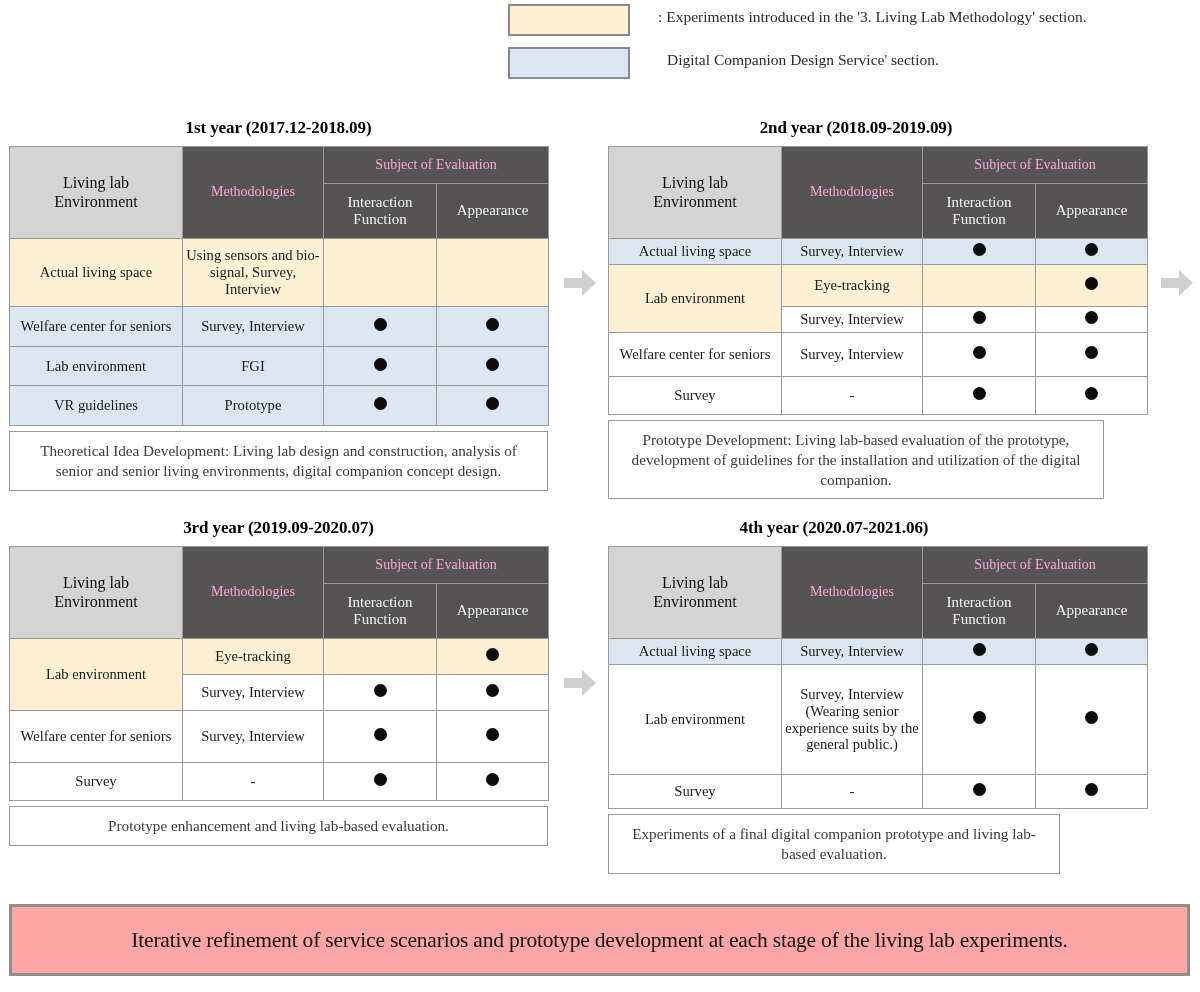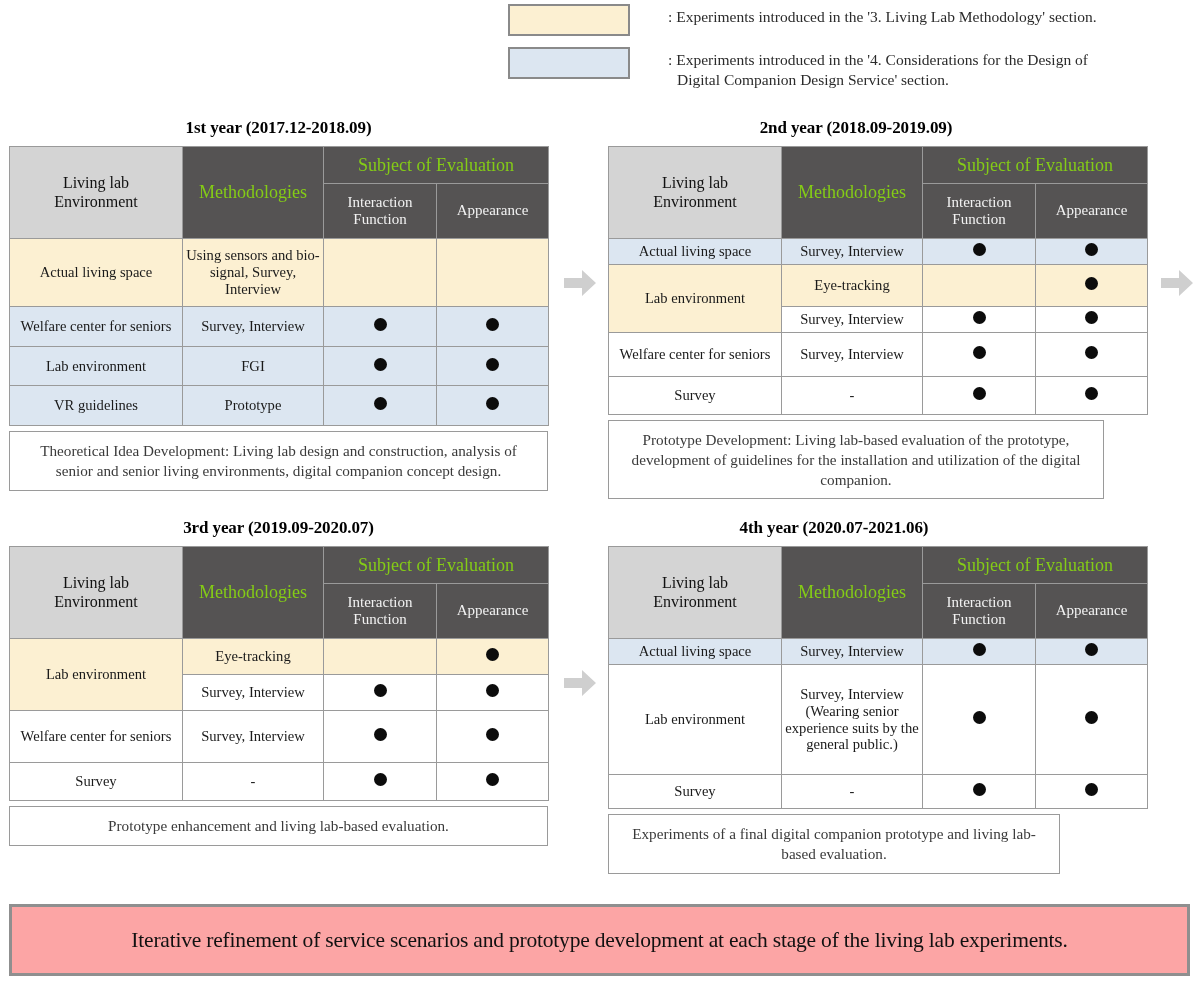--- a/index.html
+++ b/index.html
@@ -10,41 +10,41 @@
   }
   
   .legend{position:absolute;left:508px;top:4px;width:680px;}
   .legend-row{display:flex;align-items:flex-start;margin-bottom:11px;}
   .legend-swatch{
     width:118px;height:28px;border:2px solid #8a8a8a;flex:0 0 auto;
   }
   .legend-swatch.yellow{background:#fcf0d2;}
   .legend-swatch.blue{background:#dce6f1;}
   .legend-text{
-    margin-left:38px;font-size:15.5px;line-height:1.28;color:#2b2b2b;
+    margin-left:28px;font-size:15.5px;line-height:1.28;color:#2b2b2b;
     padding-top:3px;
   }
   .legend-text .l2{display:block;padding-left:9px;}
 
   
   .panel{position:absolute;}
   .panel-title{
     font-weight:bold;font-size:17px;text-align:center;margin:0 0 8px 0;
     letter-spacing:-0.1px;color:#000;
   }
   table.grid{
     border-collapse:collapse;table-layout:fixed;width:100%;
     font-size:14.6px;
   }
   table.grid td,table.grid th{
     border:1px solid #9a9a9a;text-align:center;vertical-align:middle;
     padding:3px 2px;line-height:1.16;font-weight:normal;
   }
   th.hdr-env{background:#d4d4d4;color:#111;font-weight:bold;font-size:16px;}
-  th.hdr-dark{background:#555353;color:#84cc16;font-weight:bold;font-size:18px;}
+  th.hdr-dark{background:#555353;color:#f9a8d4;font-weight:bold;font-size:14px;}
   th.hdr-sub{background:#555353;color:#f2f2f2;font-weight:normal;font-size:15px;}
   td.y{background:#fcf0d2;}
   td.b{background:#dce6f1;}
   td.w{background:#ffffff;}
   .dot{display:inline-block;width:13px;height:13px;border-radius:50%;background:#0c0c0c;}
   .desc{
     border:1px solid #9a9a9a;margin-top:5px;padding:9px 14px;
     text-align:center;font-size:15.2px;line-height:1.3;color:#3a3a3a;
     background:#fff;box-sizing:border-box;
   }
@@ -67,21 +67,20 @@
 <div class="legend">
   <div class="legend-row">
     <div class="legend-swatch yellow"></div>
     <div class="legend-text">
       <span>: Experiments introduced in the '3. Living Lab Methodology' section.</span>
     </div>
   </div>
   <div class="legend-row">
     <div class="legend-swatch blue"></div>
     <div class="legend-text">
-      <span>: Experiments introduced in the '4. Considerations for the Design of</span>
       <span class="l2">Digital Companion Design Service' section.</span>
     </div>
   </div>
 </div>
 
 <div class="panel" id="panel-year1" style="left:9px;top:118px;width:539px;">
   <div class="panel-title">1st year (2017.12-2018.09)</div>
   <div>
       <table class="grid">
         <colgroup>

